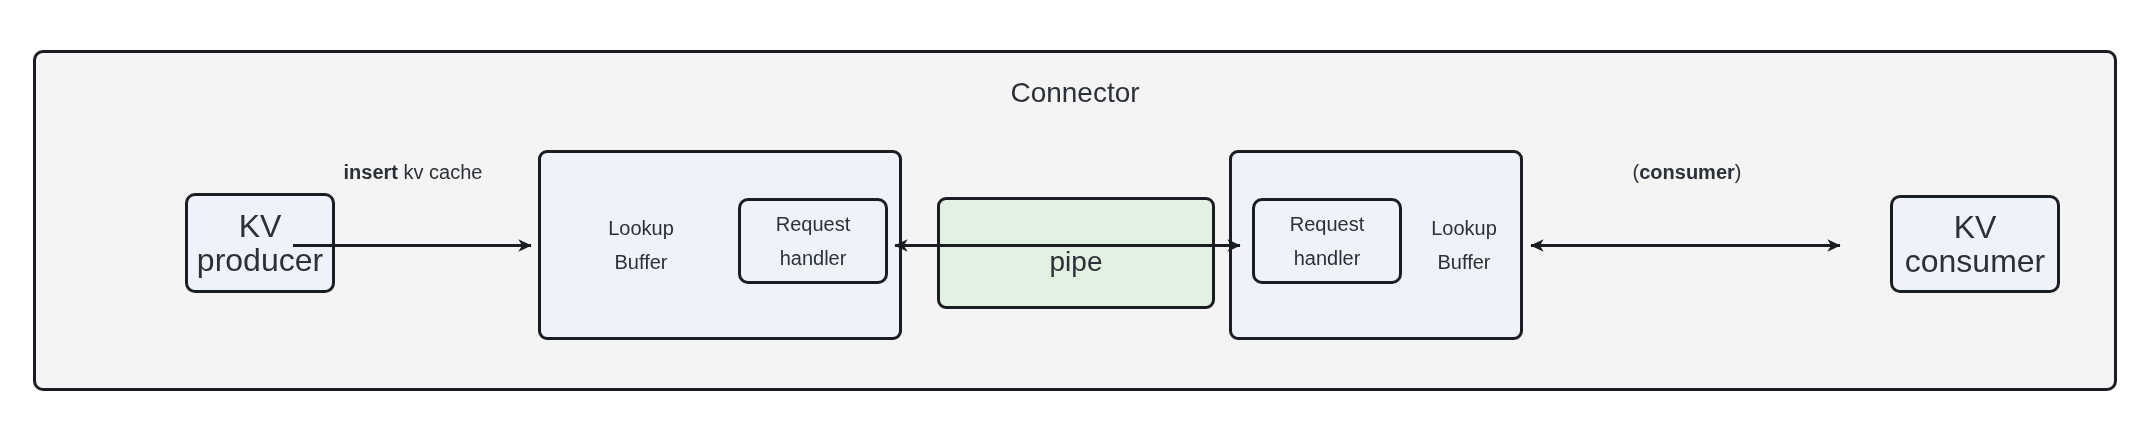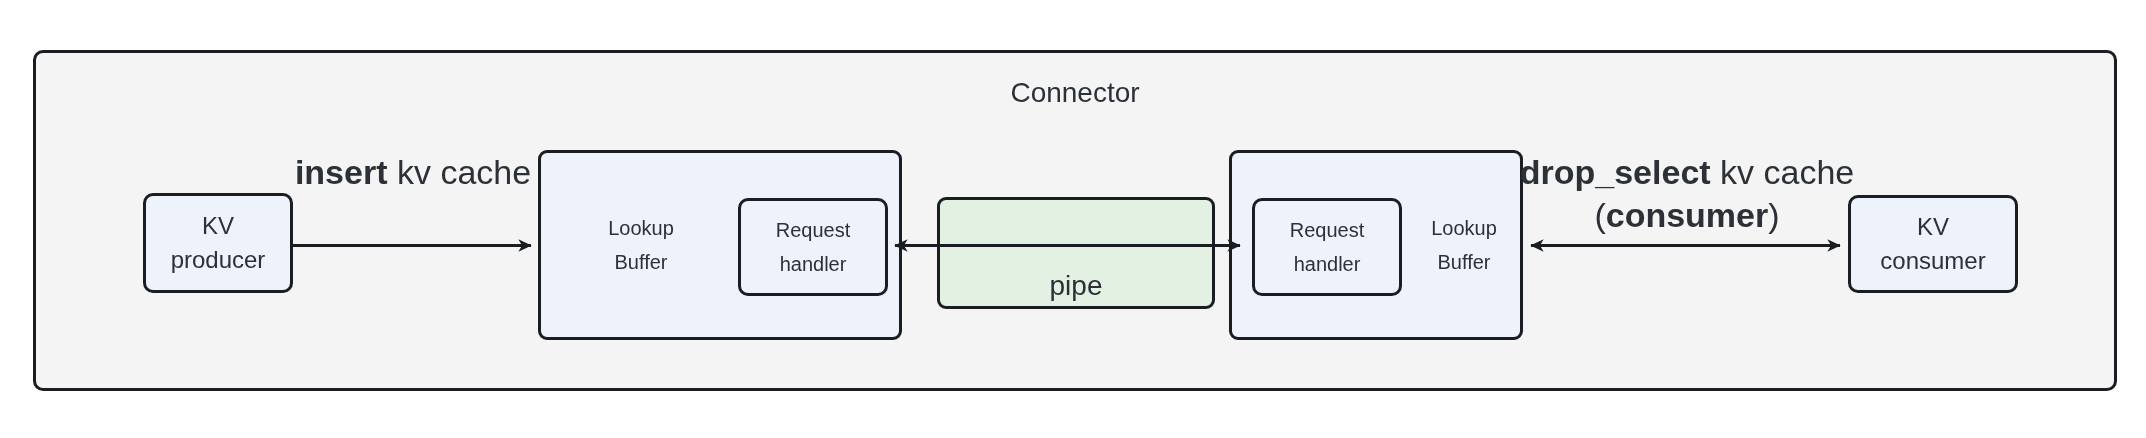--- a/index.html
+++ b/index.html
@@ -39,24 +39,25 @@
   }
   .node {
     position: absolute;
     background: var(--node-fill);
     border: 3px solid var(--stroke);
     border-radius: 10px;
     display: flex;
     align-items: center;
     justify-content: center;
     text-align: center;
-    font-size: 24px;
+    font-size: 32px;
     line-height: 34px;
     z-index: 2;
     color: var(--text);
+    margin-left: 42px;
   }
   .prelines { white-space: pre-line; }
   .kv-producer { left: 143px; top: 193px; width: 150px; height: 100px; }
   .kv-consumer { left: 1848px; top: 195px; width: 170px; height: 98px; }
   .buffer {
     position: absolute;
     top: 150px;
     height: 190px;
     background: var(--node-fill);
     border: 3px solid var(--stroke);
@@ -74,21 +75,21 @@
     display: flex;
     align-items: center;
     justify-content: center;
     text-align: center;
   }
   .buffer-left .buffer-label { left: 0; width: 200px; }
   .buffer-right .buffer-label { left: 170px; width: 124px; }
   .handler {
     position: absolute;
     top: 45px;
-    width: 150px; height: 98px;
+    width: 150px; height: 86px;
     background: var(--node-fill);
     border: 3px solid var(--stroke);
     border-radius: 10px;
     display: flex;
     align-items: center;
     justify-content: center;
     text-align: center;
   }
   .buffer-left .handler { left: 197px; }
   .buffer-right .handler { left: 20px; }
@@ -99,35 +100,35 @@
     background: var(--pipe-fill);
     border: 3px solid var(--stroke);
     border-radius: 9px;
     z-index: 2;
     display: flex;
     align-items: flex-end;
     justify-content: center;
     font-size: 28px;
     color: var(--text);
   }
-  .pipe-box .pipe-label { padding-bottom: 4px; }
+  .pipe-box .pipe-label { padding-bottom: 28px; }
   .edge-svg {
     position: absolute;
     left: 0; top: 0;
     width: 2146px; height: 438px;
     z-index: 5;
     pointer-events: none;
   }
   .edge-label {
     position: absolute;
     top: 151px;
     transform: translateX(-50%);
     text-align: center;
     white-space: nowrap;
-    font-size: 34px;
+    font-size: 20px;
     line-height: 43px;
     z-index: 6;
     color: var(--text);
   }
   .edge-label b { font-weight: 700; }
 </style>
 </head>
 <body>
 
 <div class="canvas">
@@ -177,17 +178,16 @@
     <line x1="293" y1="245.5" x2="531" y2="245.5" stroke="#1a1d21" stroke-width="3" marker-end="url(#ah)"></line>
     <line x1="895" y1="245.5" x2="1240" y2="245.5" stroke="#1a1d21" stroke-width="3" marker-start="url(#ah)" marker-end="url(#ah)"></line>
     <line x1="1531" y1="245.5" x2="1840" y2="245.5" stroke="#1a1d21" stroke-width="3" marker-start="url(#ah)" marker-end="url(#ah)"></line>
   </svg>
 
   <div class="edge-label" style="left:413px">
     <div><b>insert</b><span> kv cache</span></div>
   </div>
 
   <div class="edge-label" style="left:1687px">
-    <div><b>drop_select</b><span> kv cache</span></div>
     <div><span>(</span><b>consumer</b><span>)</span></div>
   </div>
 
 </div>
 
 </body></html>

